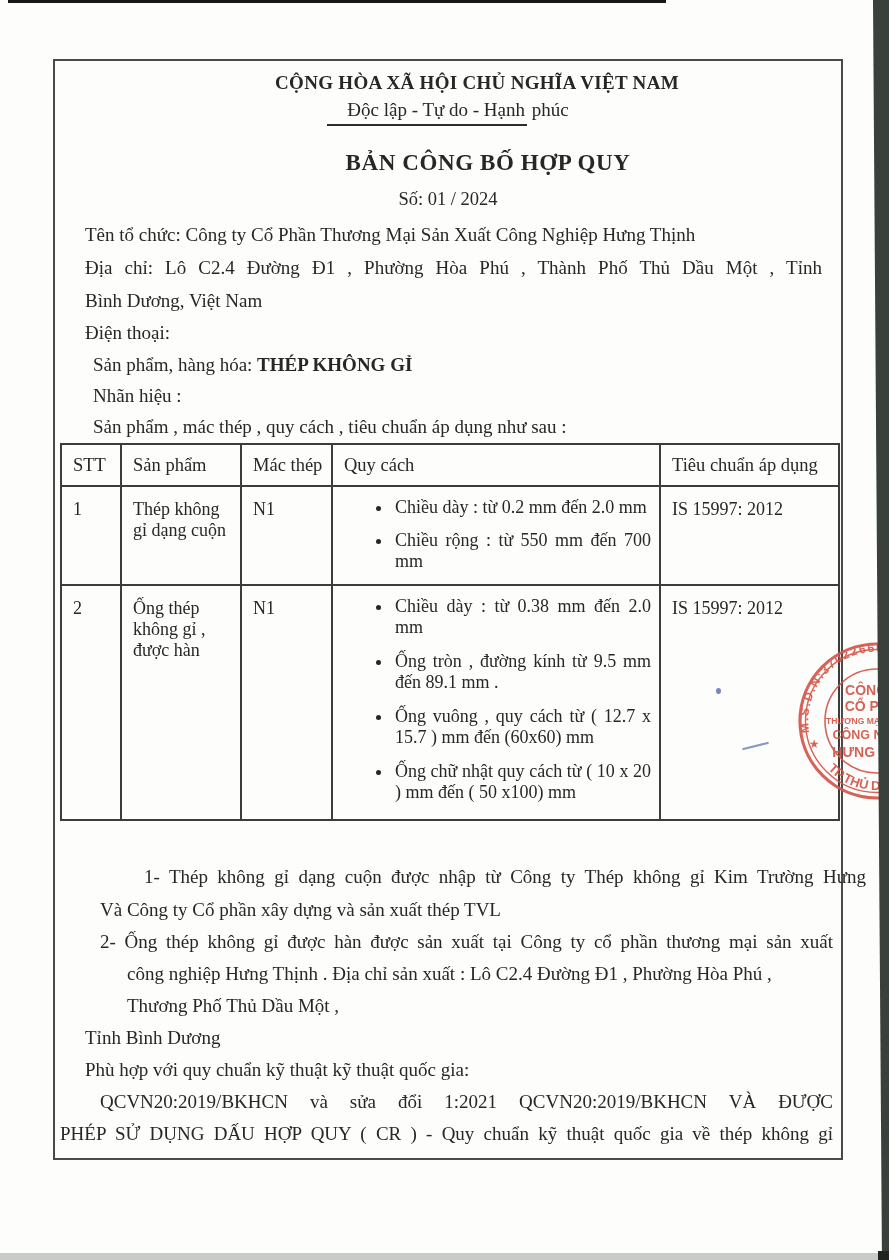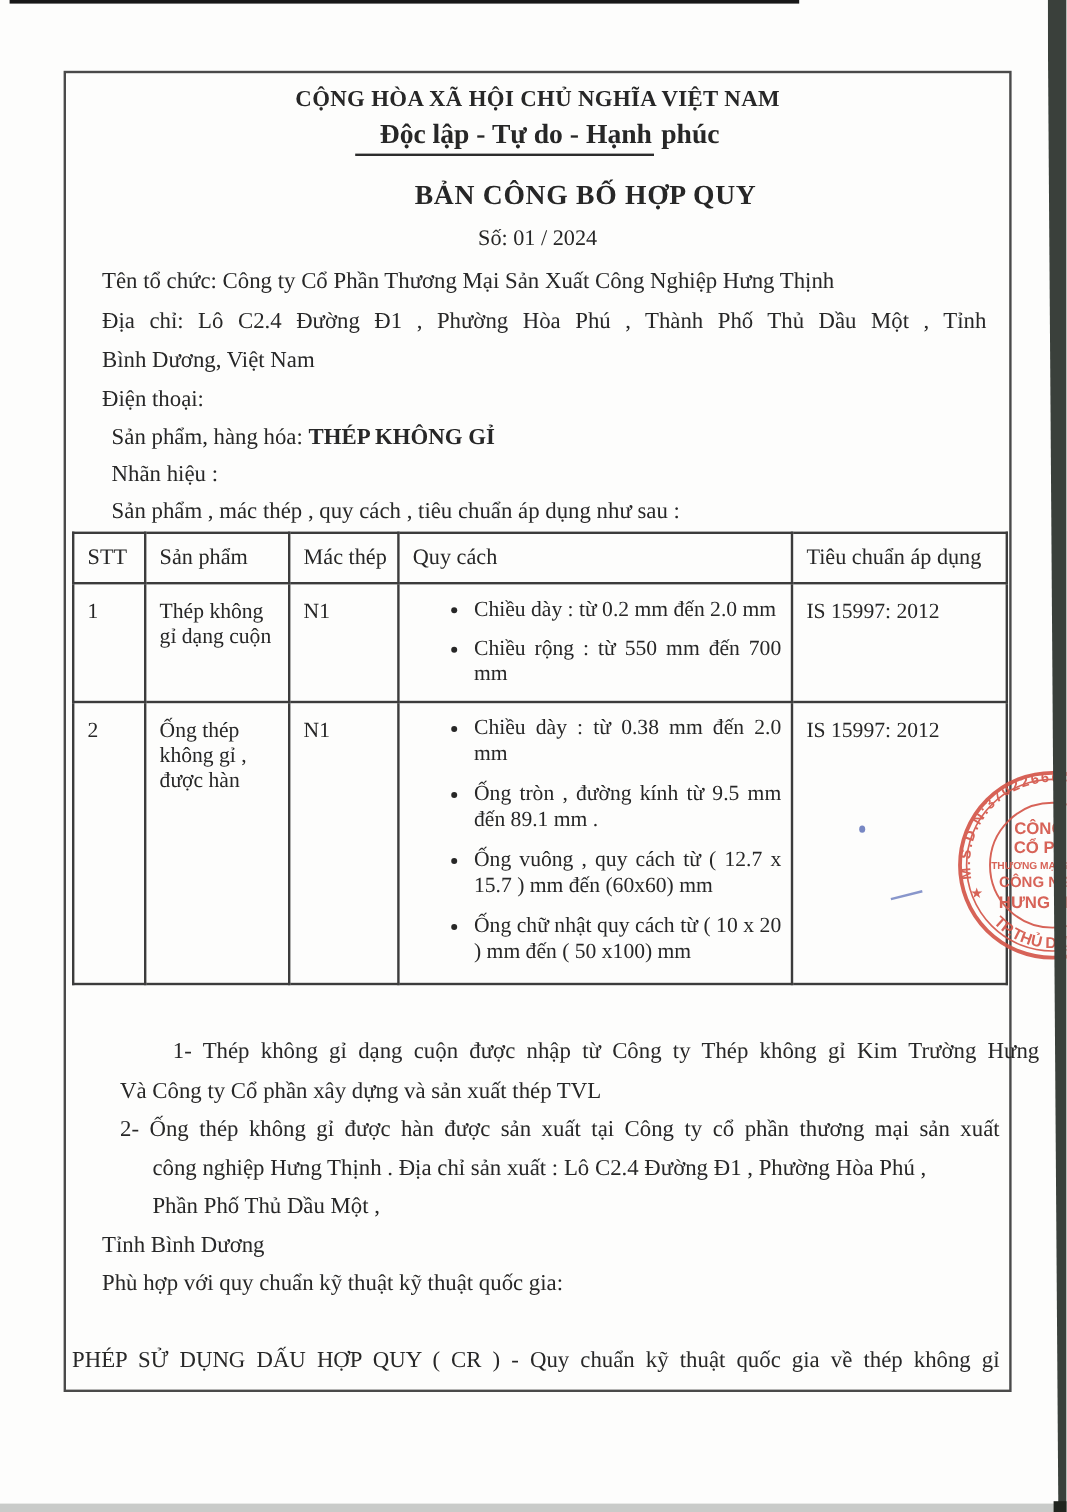--- a/index.html
+++ b/index.html
@@ -21,21 +21,21 @@
   .scan-bottom-bar{position:absolute;left:0;top:1253px;width:889px;height:7px;background:#c9cbc9;z-index:31;}
   .scan-bottom-corner{position:absolute;left:878px;top:1251px;width:11px;height:9px;background:#21251f;z-index:32;}
   
   .frame{position:absolute;left:53px;top:59px;width:790px;height:1101px;border:2px solid #4a4a4a;box-sizing:border-box;}
   
   .line{position:absolute;font-size:19px;line-height:26px;white-space:nowrap;}
   .wrapline{position:absolute;font-size:19px;line-height:26px;}
   .stretch{text-align:justify;text-align-last:justify;white-space:normal;}
   .center-row{position:absolute;left:53px;width:790px;text-align:center;}
   .republic{font-weight:bold;font-size:19px;letter-spacing:.3px;}
-  .motto{font-weight:bold;font-size:23px;}
+  .motto{font-weight:normal;font-size:19px;}
   .motto-underl{display:inline-block;border-bottom:2px solid #2c2c2c;padding:0 2px 3px 20px;}
   .doc-title{font-weight:bold;font-size:23px;letter-spacing:.6px;}
   .doc-number{font-size:18.5px;}
   .bold{font-weight:bold;}
   
   table.spec{position:absolute;left:60px;top:443px;border-collapse:collapse;table-layout:fixed;width:778px;font-size:18px;}
   table.spec td,table.spec th{border:2px solid #3c3c3c;vertical-align:top;font-weight:normal;text-align:left;box-sizing:border-box;}
   table.spec th{height:42px;vertical-align:middle;padding:0 6px 0 11px;font-size:18.5px;}
   th.c-stt,td.c-stt{text-align:center;}
   td.cell{padding:12px 8px 0 11px;}
@@ -56,21 +56,21 @@
 </style>
 </head>
 <body>
 
 <div class="page">
 
   <div class="scan-top-bar"></div>
 
   <div class="frame"></div>
 
-  <div class="center-row republic" style="top:72px;">CỘNG HÒA XÃ HỘI CHỦ NGHĨA VIỆT NAM</div>
+  <div class="center-row republic" style="top:72px;padding-left:29px;">CỘNG HÒA XÃ HỘI CHỦ NGHĨA VIỆT NAM</div>
   <div class="center-row" style="top:99px;">
     <span class="motto motto-underl">Độc lập - Tự do - Hạnh</span><span class="motto"> phúc</span>
   </div>
 
   <div class="center-row doc-title" style="top:150px;margin-left:40px;">BẢN CÔNG BỐ HỢP QUY</div>
   <div class="center-row doc-number" style="top:189px;">Số: 01 / 2024</div>
 
   <div class="line" style="left:85px;top:222px;">Tên tổ chức: Công ty Cổ Phần Thương Mại Sản Xuất Công Nghiệp Hưng Thịnh</div>
   <div class="wrapline stretch" style="left:85px;top:255px;width:737px;">Địa chỉ: Lô C2.4 Đường Đ1 , Phường Hòa Phú , Thành Phố Thủ Dầu Một , Tỉnh</div>
   <div class="line" style="left:85px;top:288px;">Bình Dương, Việt Nam</div>
@@ -122,23 +122,24 @@
       </td>
       <td class="cell">IS 15997: 2012</td>
     </tr>
   </tbody>
     </table>
 
   <div class="wrapline stretch" style="left:100px;top:864px;width:722px;margin-left:44px;">1- Thép không gỉ dạng cuộn được nhập từ Công ty Thép không gỉ Kim Trường Hưng</div>
   <div class="line" style="left:100px;top:897px;">Và Công ty Cổ phần xây dựng và sản xuất thép TVL</div>
   <div class="wrapline stretch" style="left:100px;top:929px;width:733px;">2- Ống thép không gỉ được hàn được sản xuất tại Công ty cổ phần thương mại sản xuất</div>
   <div class="line" style="left:127px;top:961px;">công nghiệp Hưng Thịnh . Địa chỉ sản xuất : Lô C2.4 Đường Đ1 , Phường Hòa Phú ,</div>
-  <div class="line" style="left:127px;top:993px;">Phần Phố Thủ Dầu Một ,</div>
+  <div class="line" style="left:127px;top:993px;">Thương Phố Thủ Dầu Một ,</div>
   <div class="line" style="left:85px;top:1025px;">Tỉnh Bình Dương</div>
   <div class="line" style="left:85px;top:1057px;">Phù hợp với quy chuẩn kỹ thuật kỹ thuật quốc gia:</div>
+  <div class="wrapline stretch" style="left:100px;top:1089px;width:733px;">QCVN20:2019/BKHCN và sửa đổi 1:2021 QCVN20:2019/BKHCN VÀ ĐƯỢC</div>
   <div class="wrapline stretch" style="left:60px;top:1121px;width:773px;">PHÉP SỬ DỤNG DẤU HỢP QUY ( CR ) -  Quy chuẩn kỹ thuật quốc gia về thép không gỉ</div>
 
   <div class="pen-dot"></div>
   <div class="pen-scribble"></div>
 
   <svg class="stamp" viewBox="-86 -87 172 174">
     <circle r="77" fill="none" stroke="#d4564a" stroke-width="3.2"></circle>
     <circle r="71.5" fill="none" stroke="#d4564a" stroke-width="1.4"></circle>
     <circle r="52" fill="none" stroke="#d4564a" stroke-width="1.6"></circle>
     <defs>

